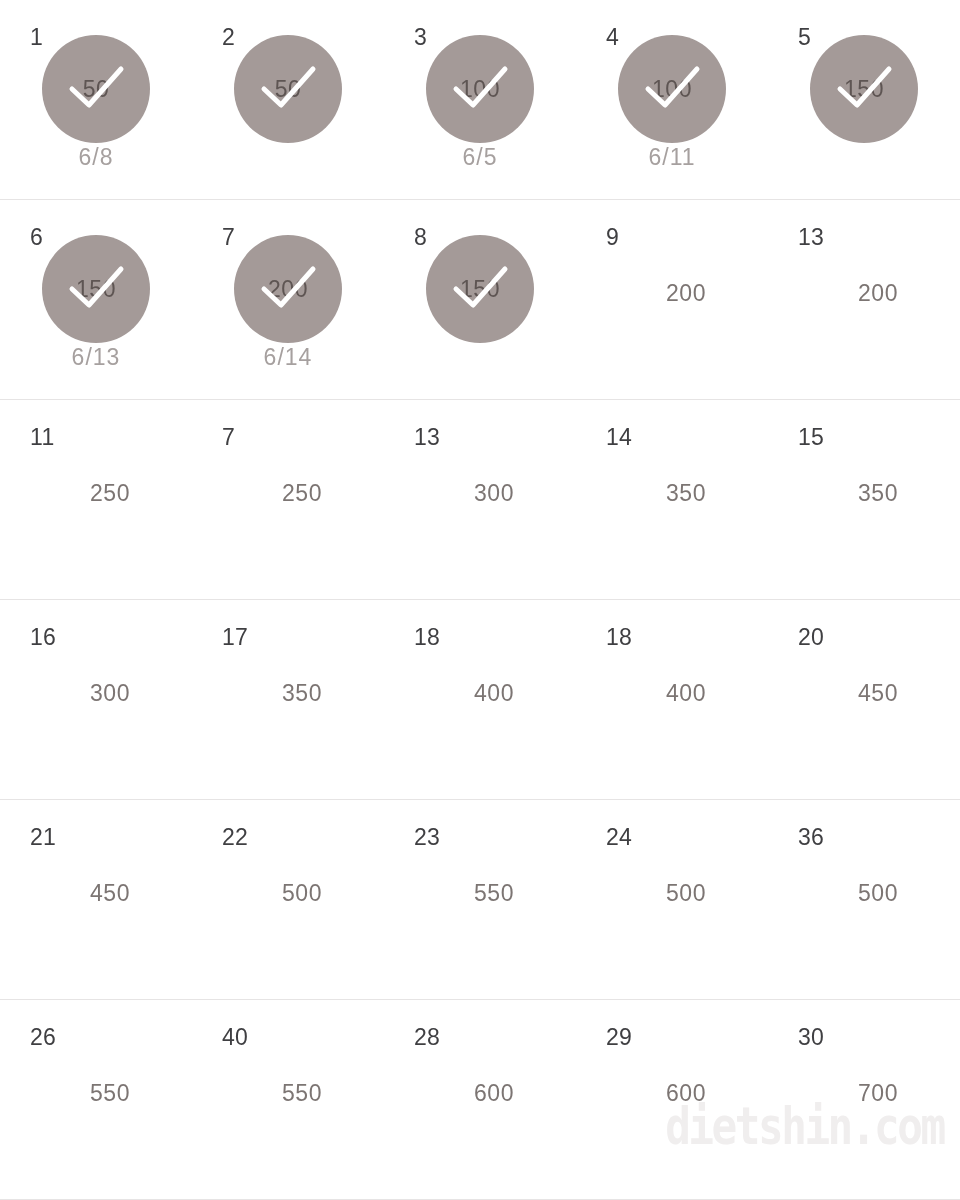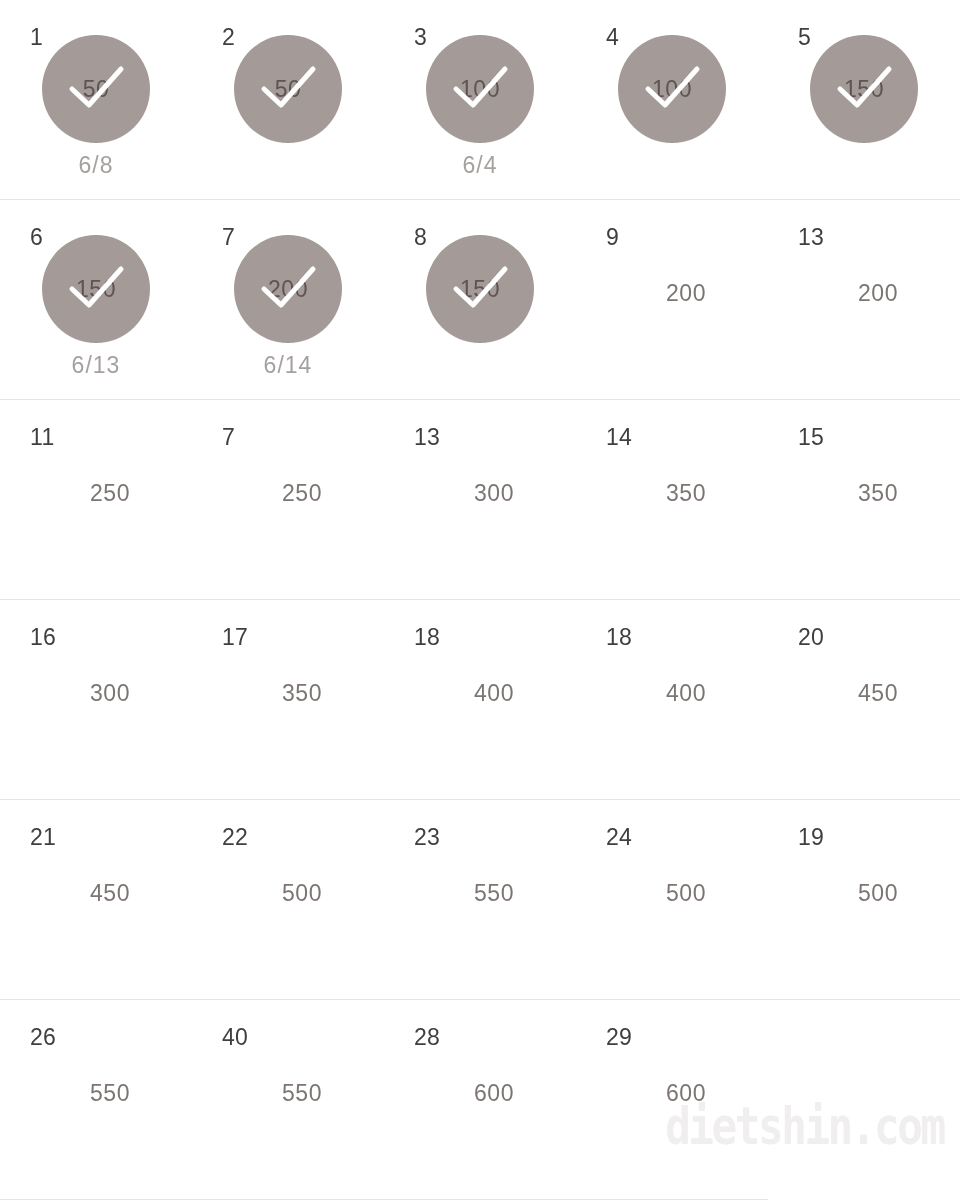--- a/index.html
+++ b/index.html
@@ -65,21 +65,21 @@
     letter-spacing:.5px;
   }
   .disc .check{
     position:absolute;
     left:0; top:0;
     width:108px; height:108px;
   }
   .datelabel{
     position:absolute;
     left:0;
-    top:152px;
+    top:144px;
     width:192px;
     text-align:center;
     font-size:23px;
     color:#a6a09f;
     letter-spacing:1px;
   }
   
   .amount-plain{
     position:absolute;
     left:0;
@@ -134,30 +134,31 @@
       </div>
     </div>
     <div class="cell divider">
       <div class="daynum">3</div>
       <div class="disc">
         <div class="amount">100</div>
         <svg class="check" viewBox="0 0 108 108" xmlns="http://www.w3.org/2000/svg">
           <path d="M30 54 L47 70 L79 34" fill="none" stroke="#ffffff" stroke-width="5" stroke-linecap="round" stroke-linejoin="round"></path>
         </svg>
       </div>
-      <div class="datelabel">6/4</div>
+      <div class="datelabel">6/5</div>
     </div>
     <div class="cell divider">
       <div class="daynum">4</div>
       <div class="disc">
         <div class="amount">100</div>
         <svg class="check" viewBox="0 0 108 108" xmlns="http://www.w3.org/2000/svg">
           <path d="M30 54 L47 70 L79 34" fill="none" stroke="#ffffff" stroke-width="5" stroke-linecap="round" stroke-linejoin="round"></path>
         </svg>
       </div>
+      <div class="datelabel">6/11</div>
     </div>
     <div class="cell divider">
       <div class="daynum">5</div>
       <div class="disc">
         <div class="amount">150</div>
         <svg class="check" viewBox="0 0 108 108" xmlns="http://www.w3.org/2000/svg">
           <path d="M30 54 L47 70 L79 34" fill="none" stroke="#ffffff" stroke-width="5" stroke-linecap="round" stroke-linejoin="round"></path>
         </svg>
       </div>
     </div>
@@ -248,34 +249,38 @@
     </div>
     <div class="cell divider">
       <div class="daynum">23</div>
       <div class="amount-plain">550</div>
     </div>
     <div class="cell divider">
       <div class="daynum">24</div>
       <div class="amount-plain">500</div>
     </div>
     <div class="cell divider">
-      <div class="daynum">19</div>
+      <div class="daynum">36</div>
       <div class="amount-plain">500</div>
     </div>
     <div class="cell divider">
       <div class="daynum">26</div>
       <div class="amount-plain">550</div>
     </div>
     <div class="cell divider">
       <div class="daynum">40</div>
       <div class="amount-plain">550</div>
     </div>
     <div class="cell divider">
       <div class="daynum">28</div>
       <div class="amount-plain">600</div>
     </div>
     <div class="cell divider">
       <div class="daynum">29</div>
       <div class="amount-plain">600</div>
+    </div>
+    <div class="cell divider">
+      <div class="daynum">30</div>
+      <div class="amount-plain">700</div>
     </div>
   </div>
 
 <div id="watermark">dietshin.com</div>
 
 </body></html>

